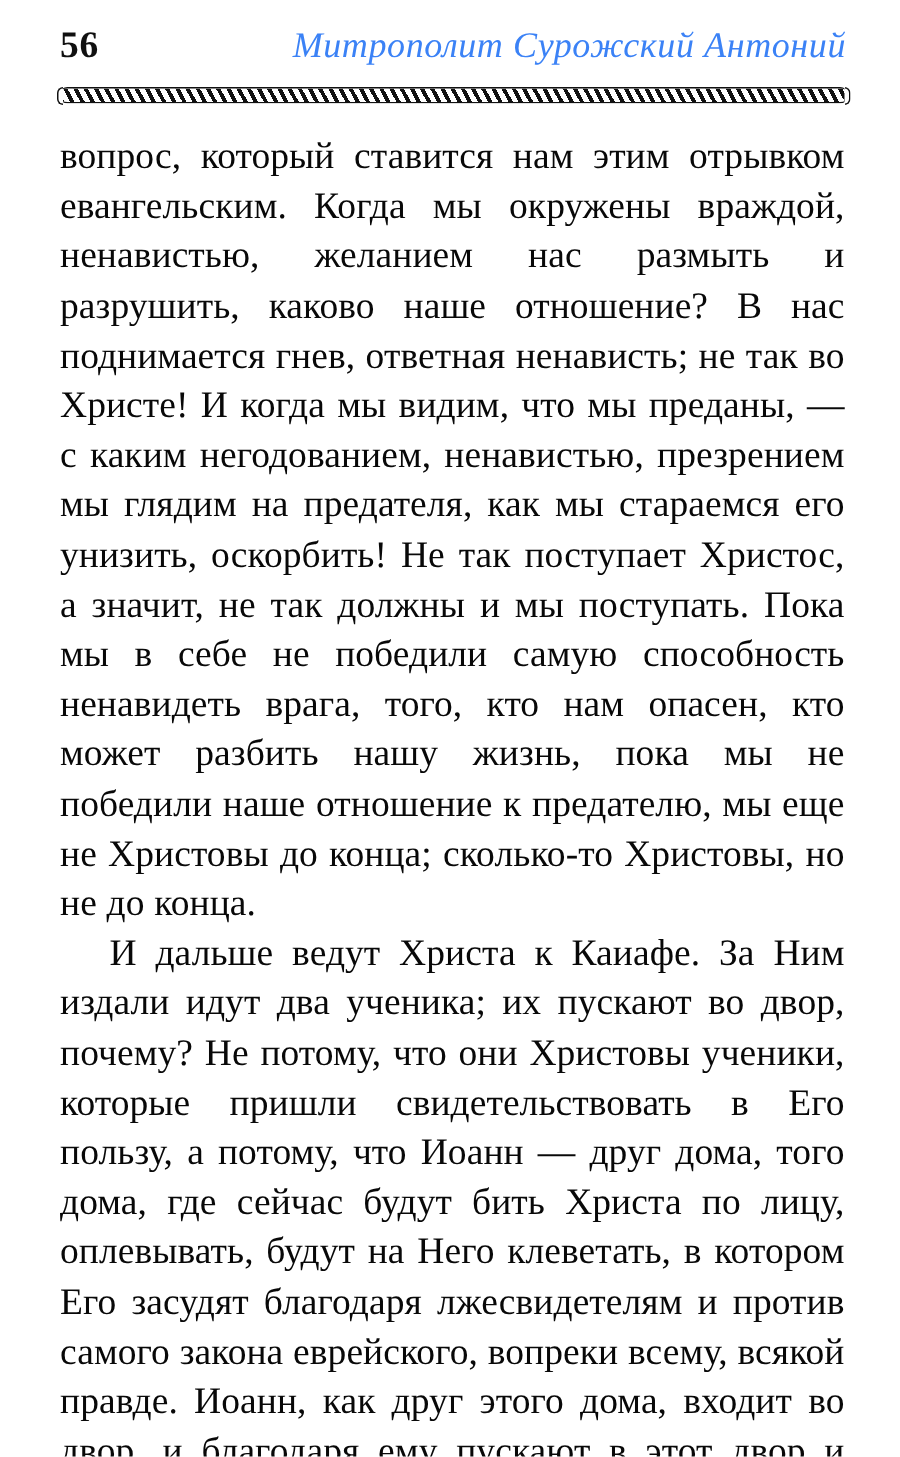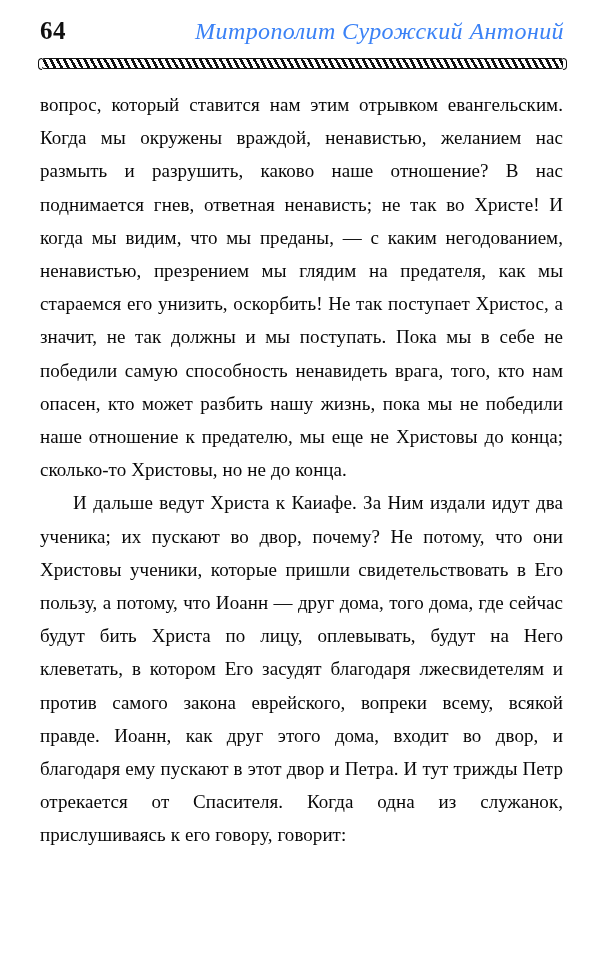--- a/index.html
+++ b/index.html
@@ -102,40 +102,40 @@
 
   
   .body-text {
     position: absolute;
     left: 40px;
     top: 88px;
     width: 523px;
   }
   .para {
     margin: 0;
-    font-size: 19px;
+    font-size: 25px;
     line-height: 33.2px;
     text-align: justify;
     text-justify: inter-word;
     letter-spacing: 0.05px;
     word-spacing: 0.2px;
     color: #080808;
     hyphens: manual;
   }
   .para.indent {
     text-indent: 33px;
   }
 </style>
 </head>
 <body>
 
 <div class="page">
 
   <div class="running-head">
-    <span class="folio">64</span>
+    <span class="folio">56</span>
     <span class="head-title">Митрополит Сурожский Антоний</span>
   </div>
 
   <div class="rule-wrap">
     <div class="rope"></div>
   </div>
 
   <div class="body-text">
     <p class="para">вопрос, который ставится нам этим отрывком евангельским. Когда мы окружены враждой, ненавистью, желанием нас размыть и разрушить, каково наше отношение? В нас поднимается гнев, ответная ненависть; не так во Христе! И когда мы видим, что мы преданы, — с каким негодованием, ненавистью, презрением мы глядим на предателя, как мы стараемся его унизить, оскорбить! Не так поступает Христос, а значит, не так должны и мы поступать. Пока мы в себе не победили самую способность ненавидеть врага, того, кто нам опасен, кто может разбить нашу жизнь, пока мы не победили наше отношение к предателю, мы еще не Христовы до конца; сколько-то Христовы, но не до конца.</p>
     <p class="para indent">И дальше ведут Христа к Каиафе. За Ним издали идут два ученика; их пускают во двор, почему? Не потому, что они Христовы ученики, которые пришли свидетельствовать в Его пользу, а потому, что Иоанн — друг дома, того дома, где сейчас будут бить Христа по лицу, оплевывать, будут на Него клеветать, в котором Его засудят благодаря лжесвидетелям и против самого закона еврейского, вопреки всему, всякой правде. Иоанн, как друг этого дома, входит во двор, и благодаря ему пускают в этот двор и Петра. И тут трижды Петр отрекается от Спасителя. Когда одна из служанок, прислушиваясь к его говору, говорит:</p>

